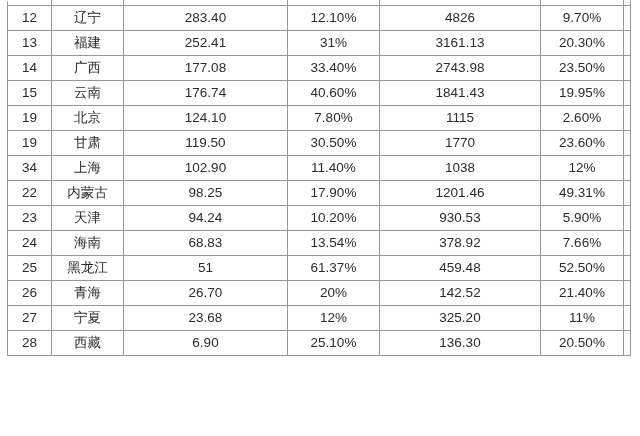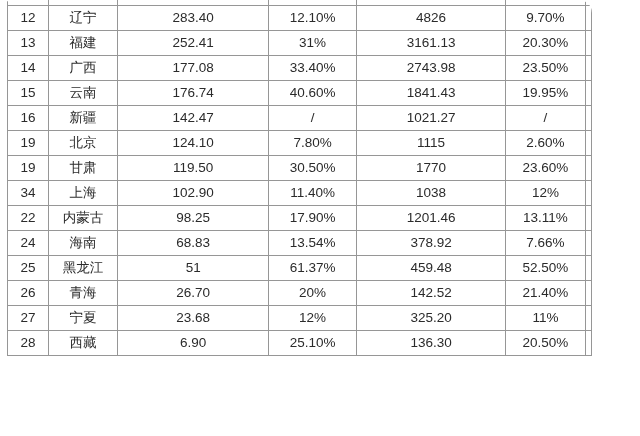--- a/index.html
+++ b/index.html
@@ -3,21 +3,21 @@
 <meta charset="utf-8">
 <style>
   :root{
     --border-color:#969696;
     --text-color:#2b2b2b;
     --bg-color:#ffffff;
   }
   html,body{margin:0;padding:0;}
   .stage{
     position:relative;
-    width:592px;height:436px;
+    width:640px;height:436px;
     background:var(--bg-color);
     overflow:hidden;
     font-family:"Liberation Sans","DejaVu Sans",sans-serif;
     border-radius:13px;
   }
   table.data-table{
     border-collapse:collapse;
     table-layout:fixed;
     margin-left:7px;
     margin-top:0;
@@ -96,29 +96,20 @@
     <tr class="data-row">
       <td>15</td>
       <td>云南</td>
       <td>176.74</td>
       <td>40.60%</td>
       <td>1841.43</td>
       <td>19.95%</td>
       <td class="col-extra"></td>
     </tr>
 
-    <tr class="data-row">
-      <td>16</td>
-      <td>新疆</td>
-      <td>142.47</td>
-      <td>/</td>
-      <td>1021.27</td>
-      <td>/</td>
-      <td class="col-extra"></td>
-    </tr>
 
 
     <tr class="data-row">
       <td>19</td>
       <td>北京</td>
       <td>124.10</td>
       <td>7.80%</td>
       <td>1115</td>
       <td>2.60%</td>
       <td class="col-extra"></td>
@@ -144,24 +135,33 @@
       <td>12%</td>
       <td class="col-extra"></td>
     </tr>
 
     <tr class="data-row">
       <td>22</td>
       <td>内蒙古</td>
       <td>98.25</td>
       <td>17.90%</td>
       <td>1201.46</td>
-      <td>13.11%</td>
-      <td class="col-extra"></td>
-    </tr>
-
+      <td>49.31%</td>
+      <td class="col-extra"></td>
+    </tr>
+
+    <tr class="data-row">
+      <td>23</td>
+      <td>天津</td>
+      <td>94.24</td>
+      <td>10.20%</td>
+      <td>930.53</td>
+      <td>5.90%</td>
+      <td class="col-extra"></td>
+    </tr>
 
     <tr class="data-row">
       <td>24</td>
       <td>海南</td>
       <td>68.83</td>
       <td>13.54%</td>
       <td>378.92</td>
       <td>7.66%</td>
       <td class="col-extra"></td>
     </tr>

